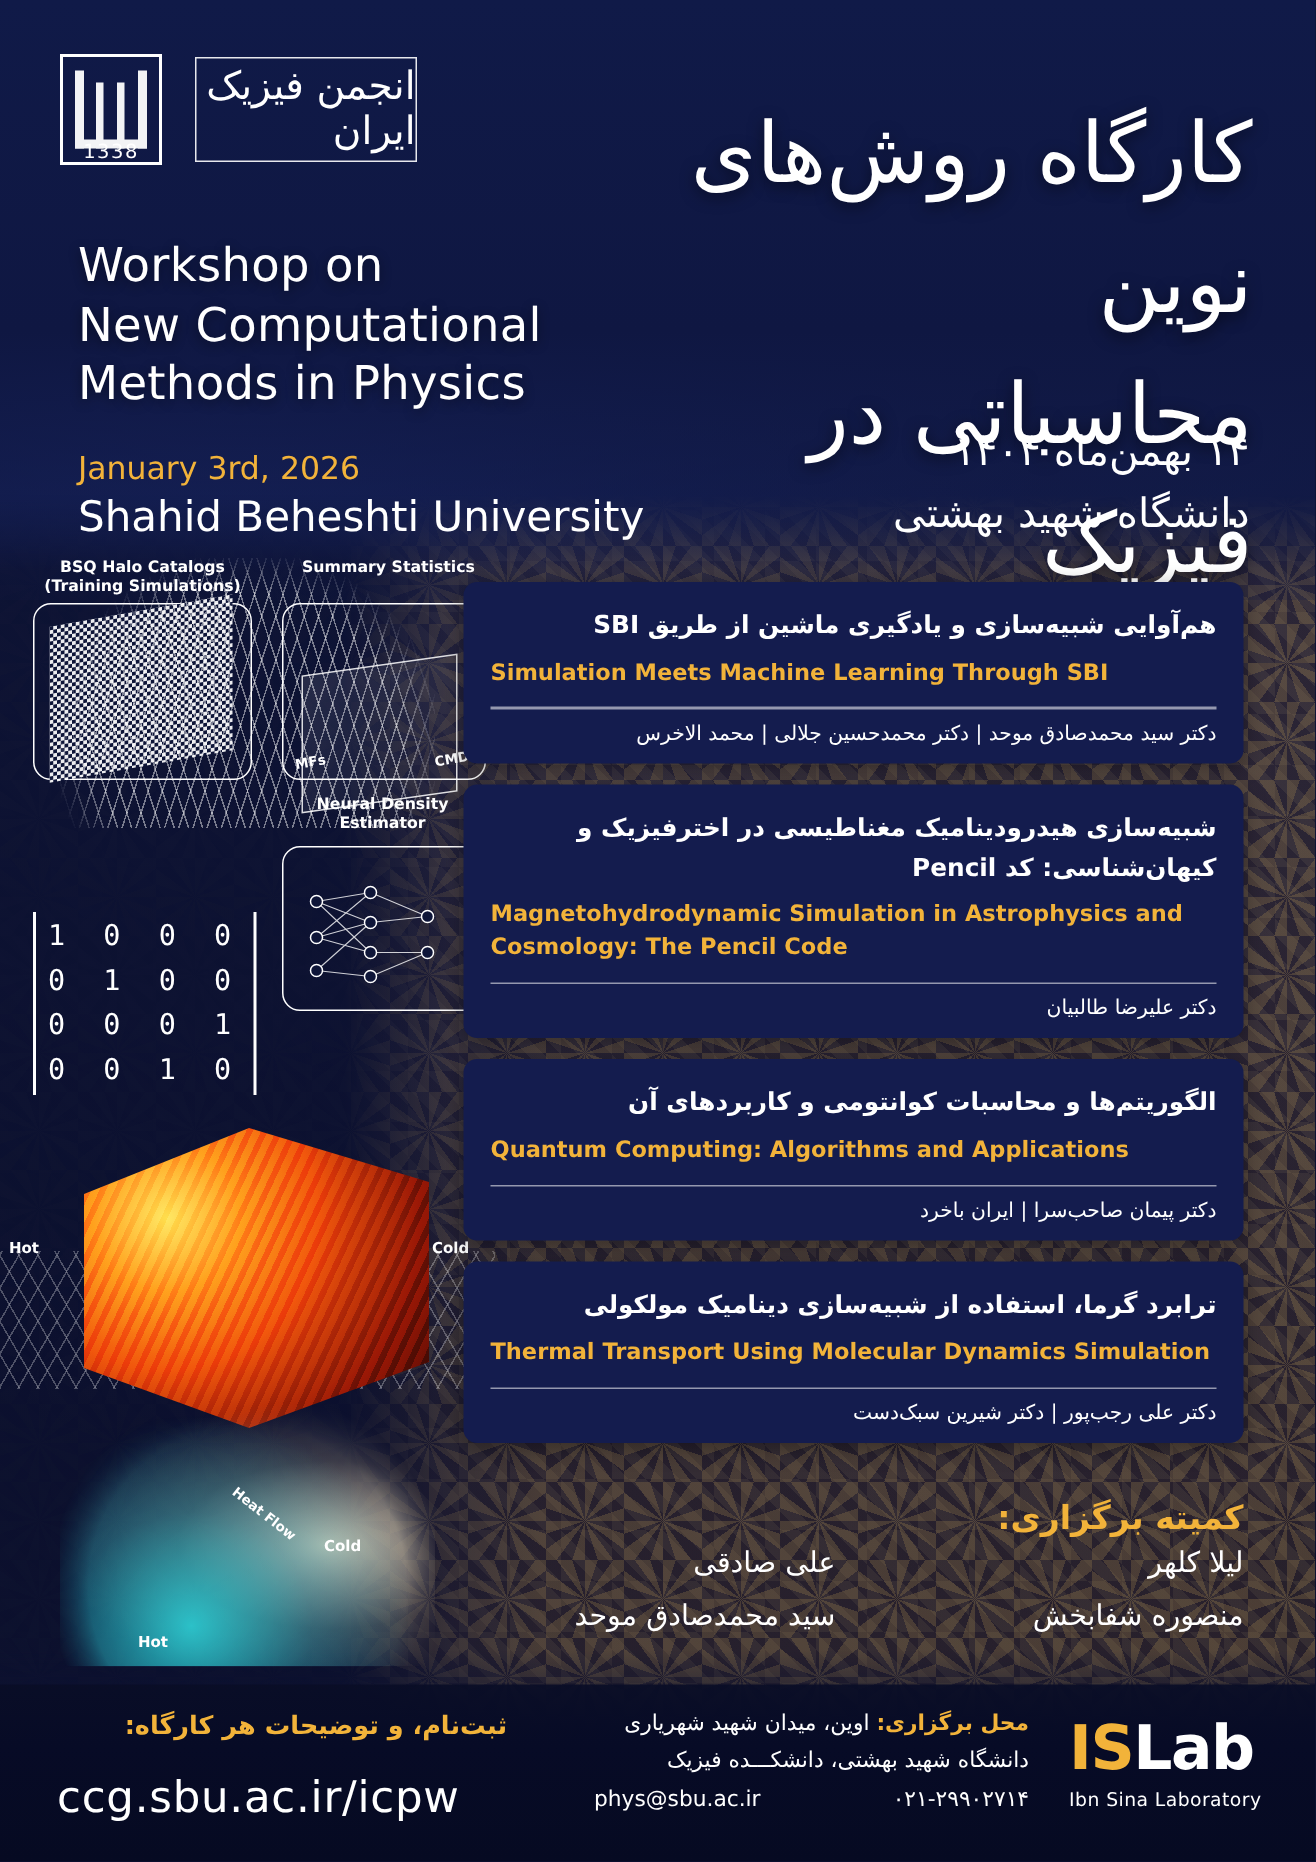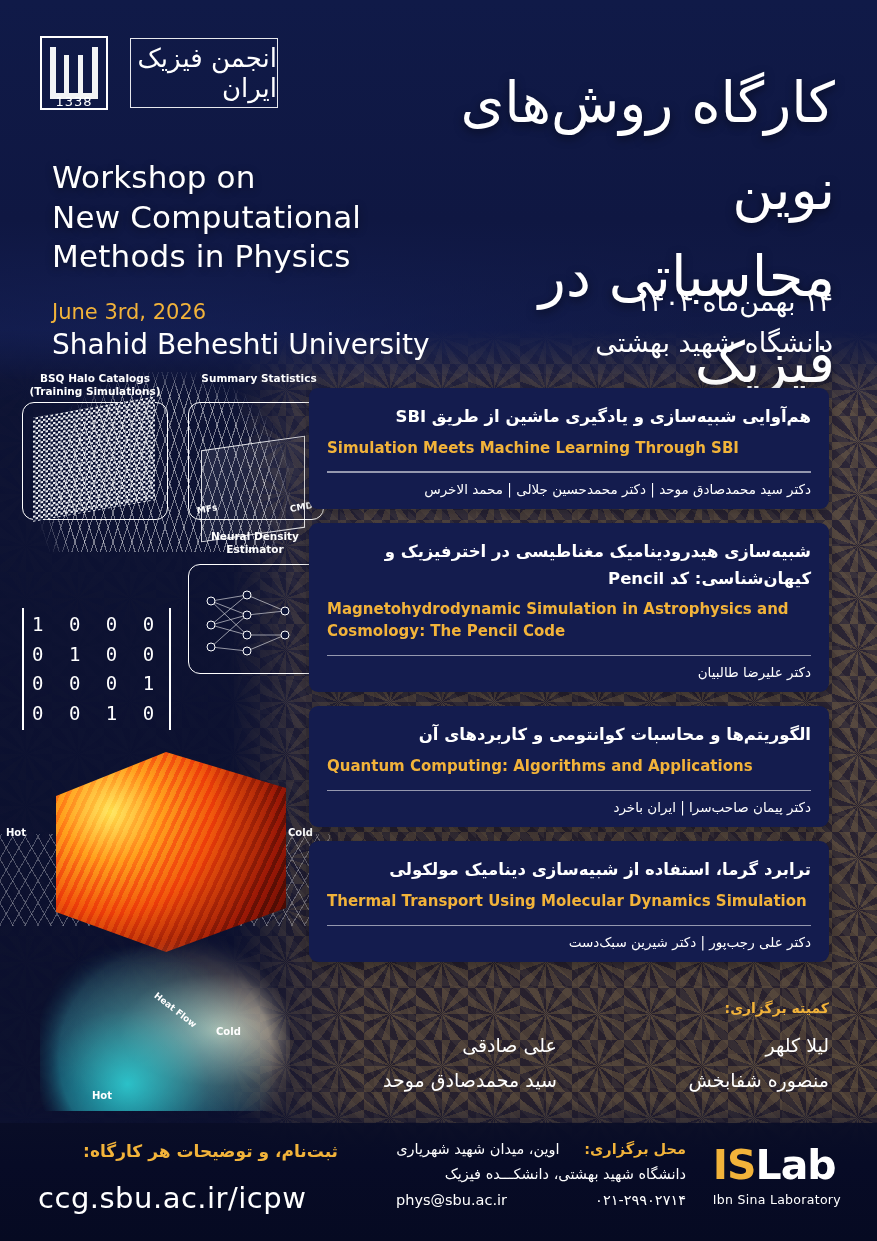--- a/index.html
+++ b/index.html
@@ -203,30 +203,30 @@
     text-align: right;
     box-shadow: 0 3px 14px rgba(0,0,0,.35);
   }
   .card .fa-t { color: #ffffff; font-size: 16.5px; font-weight: bold; line-height: 1.62; }
   .card .en-t { color: #f2b33a; font-size: 15px; font-weight: bold; line-height: 1.45; margin-top: 7px; direction: ltr; text-align: left; }
   .card .rule { height: 1.5px; background: rgba(255,255,255,.55); margin: 12px 0 8px; }
   .card .speakers { color: #ffffff; font-size: 13.5px; }
 
   
   .committee { position: absolute; right: 48px; top: 1000px; width: 446px; direction: rtl; text-align: right; color: #fff; }
-  .committee .hd { color: #f2b33a; font-size: 14px; font-weight: bold; margin-bottom: 12px; }
+  .committee .hd { color: #f2b33a; font-size: 22px; font-weight: bold; }
   .committee .cols { display: flex; justify-content: space-between; gap: 18px; }
   .committee .col { font-size: 19px; line-height: 1.85; }
 
   
   .f-left { position: absolute; left: 38px; bottom: 26px; direction: rtl; text-align: right; width: 300px; }
   .f-left .lbl { color: #f2b33a; font-size: 17px; font-weight: bold; margin-bottom: 20px; }
   .f-left .url { color: #ffffff; font-size: 29px; direction: ltr; text-align: left; letter-spacing: .5px; }
   .f-mid { position: absolute; left: 396px; bottom: 28px; direction: rtl; text-align: right; width: 290px; color: #fff; font-size: 14.5px; line-height: 1.75; }
-  .f-mid .k { color: #f2b33a; font-weight: bold; margin-left: 20px; }
+  .f-mid .k { color: #f2b33a; font-weight: bold; }
   .f-mid .ltr { direction: ltr; text-align: right; }
   .logo-is { position: absolute; right: 36px; bottom: 34px; text-align: left; }
   .logo-is .mark { color: #f2b33a; font-size: 41px; font-weight: bold; letter-spacing: -1px; line-height: 1; }
   .logo-is .mark .w { color: #ffffff; }
   .logo-is .sub { color: #ffffff; font-size: 12.5px; margin-top: 6px; letter-spacing: .3px; }
 </style>
 </head>
 <body>
 
 <div class="poster">
@@ -241,21 +241,21 @@
     </div>
     <div class="logo-ps">انجمن فیزیک ایران</div>
   </div>
 
   <div class="en-title">
     <div>Workshop on</div>
     <div>New Computational</div>
     <div>Methods in Physics</div>
   </div>
   <div class="en-date">
-    <div>June 3rd, 2026</div>
+    <div>January 3rd, 2026</div>
     <div class="en-place">Shahid Beheshti University</div>
   </div>
 
   <div class="fa-title">
     <div>کارگاه روش‌های نوین</div>
     <div>محاسباتی در فیزیک</div>
   </div>
   <div class="fa-date">
     <div>۱۴ بهمن‌ماه ۱۴۰۴</div>
     <div>دانشگاه شهید بهشتی</div>

